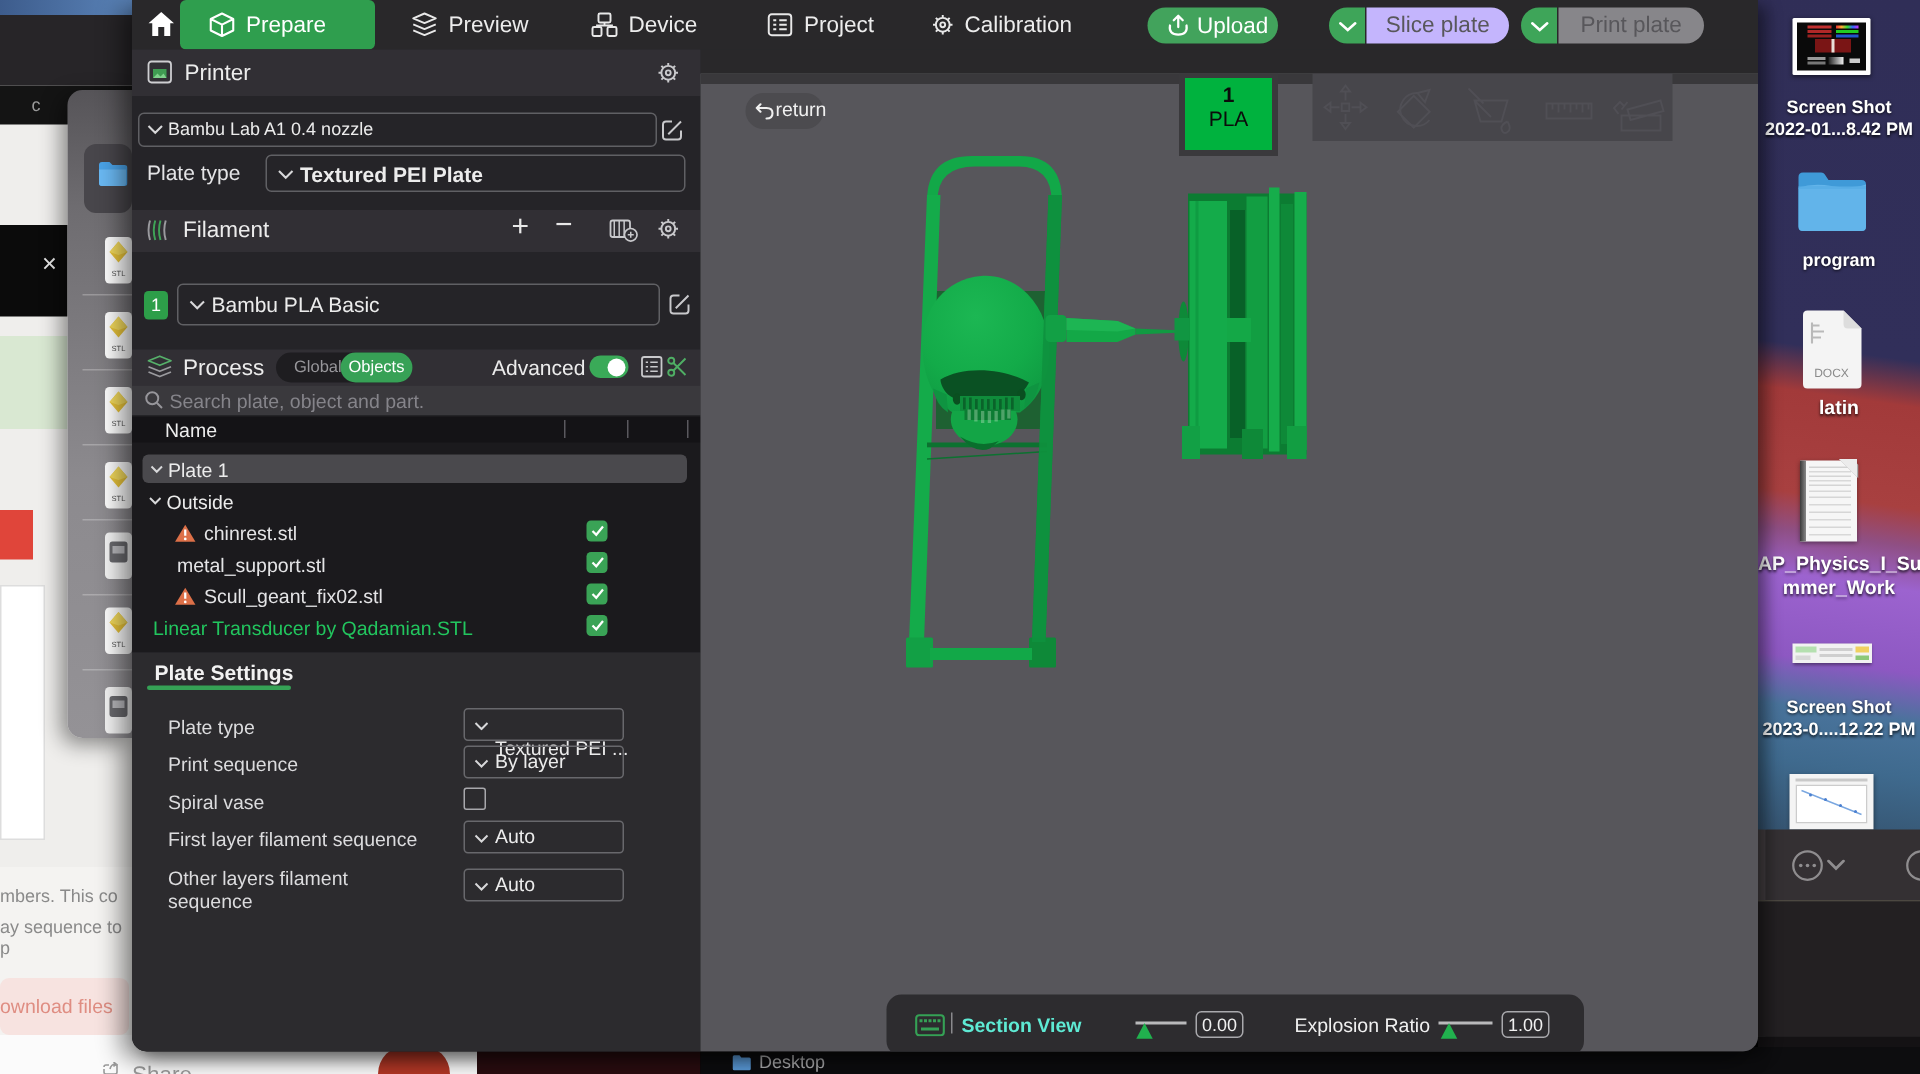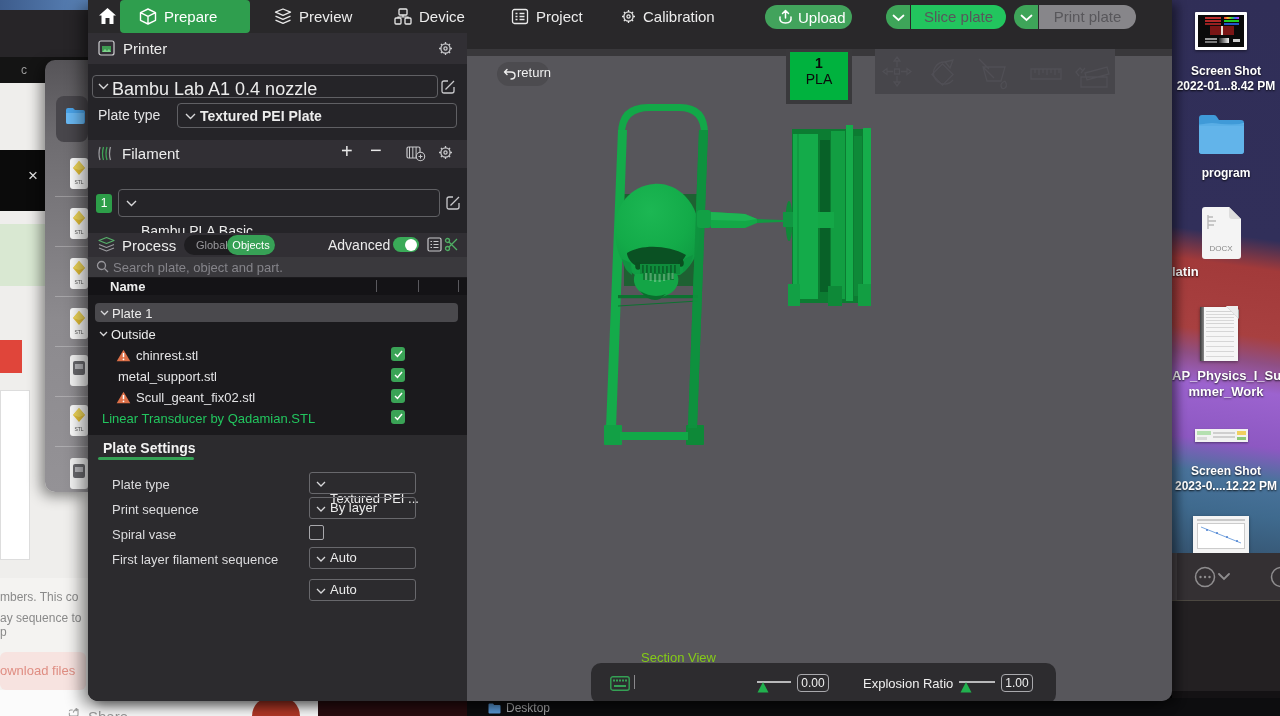--- a/index.html
+++ b/index.html
@@ -110,21 +110,21 @@
     <div class="abs" style="left:0;top:166px;width:108px;text-align:center;color:#fff;font-size:12px;font-weight:bold;text-shadow:0 1px 2px rgba(0,0,0,.8);">program</div>
 
     <svg class="abs" style="left:28px;top:206px;" width="43" height="54" viewBox="0 0 43 54">
         <path d="M2 4 q0-3 3-3 l24 0 l12 12 l0 37 q0 3-3 3 l-33 0 q-3 0-3-3 z" fill="#f4f4f4"></path>
         <path d="M29 1 l12 12 l-9 0 q-3 0-3-3 z" fill="#ddd"></path>
         <g stroke="#b9b9b9" stroke-width="1.4" fill="none">
           <path d="M8 9 l0 14 M8 11 l5 0 M8 15 l8 0 M8 19 l6 0"></path>
         </g>
         <text x="21" y="45" font-family="Liberation Sans" font-size="8" fill="#8a8a8a" text-anchor="middle">DOCX</text>
       </svg>
-    <div class="abs" style="left:0;top:264px;width:108px;color:#fff;font-size:13px;font-weight:bold;text-shadow:0 1px 2px rgba(0,0,0,.8);">latin</div>
+    <div class="abs" style="left:0;top:264px;width:108px;text-align:center;color:#fff;font-size:13px;font-weight:bold;text-shadow:0 1px 2px rgba(0,0,0,.8);">latin</div>
 
     <div class="abs" style="left:28px;top:307px;width:38px;height:54px;background:#f6f6f6;box-shadow:0 1px 3px rgba(0,0,0,.4);">
       <div class="abs" style="left:0;top:0;width:4px;height:54px;background:linear-gradient(90deg,#3a3a3a,#888);"></div>
       <div class="abs" style="left:6px;top:4px;width:28px;height:1px;background:#d2d2d2;box-shadow:0 3px 0 #d8d8d8,0 6px 0 #d4d4d4,0 9px 0 #d8d8d8,0 12px 0 #d4d4d4,0 16px 0 #d8d8d8,0 20px 0 #d6d6d6,0 25px 0 #d8d8d8,0 30px 0 #d6d6d6,0 35px 0 #d8d8d8,0 40px 0 #d6d6d6,0 45px 0 #d8d8d8;"></div>
       <svg class="abs" style="right:-1px;top:-1px;" width="13" height="13" viewBox="0 0 13 13">
           <polygon points="0,0 13,13 13,4 9,0" fill="#ababab"></polygon>
           <polygon points="0,0 12,12 12,0" fill="#ececec"></polygon>
         </svg>
     </div>
     <div class="abs" style="left:0;top:368px;width:108px;text-align:center;color:#fff;font-size:13px;font-weight:bold;text-shadow:0 1px 2px rgba(0,0,0,.8);line-height:16px;">AP_Physics_I_Su<br>mmer_Work</div>
@@ -236,21 +236,21 @@
       <svg class="abs" style="left:690px;top:9px;" width="15" height="16" viewBox="0 0 15 16">
           <path d="M7.5 1.5 L7.5 9 M4.5 4.5 L7.5 1.5 L10.5 4.5" fill="none" stroke="#fff" stroke-width="1.5" stroke-linecap="round" stroke-linejoin="round"></path>
           <path d="M2 8 q-1 6 5.5 6 q6.5 0 5.5-6" fill="none" stroke="#fff" stroke-width="1.5" stroke-linecap="round"></path>
         </svg>
       <div class="abs" style="left:710px;top:9px;color:#fff;font-size:15px;">Upload</div>
 
       <div class="abs" style="left:798px;top:5px;width:24px;height:24px;background:#3ea559;border-radius:12px 0 0 12px;"></div>
       <svg class="abs" style="left:804px;top:14px;" width="13" height="8" viewBox="0 0 13 8">
           <path d="M1.5 1.5 L6.5 6 L11.5 1.5" fill="none" stroke="#fff" stroke-width="1.7" stroke-linecap="round"></path>
         </svg>
-      <div class="abs" style="left:823px;top:5px;width:95px;height:24px;background:#22c55e;border-radius:0 12px 12px 0;color:#58575b;font-size:15px;text-align:center;line-height:23px;">Slice plate</div>
+      <div class="abs" style="left:823px;top:5px;width:95px;height:24px;background:#c4b5fd;border-radius:0 12px 12px 0;color:#58575b;font-size:15px;text-align:center;line-height:23px;">Slice plate</div>
 
       <div class="abs" style="left:926px;top:5px;width:24px;height:24px;background:#3ea559;border-radius:12px 0 0 12px;"></div>
       <svg class="abs" style="left:932px;top:14px;" width="13" height="8" viewBox="0 0 13 8">
           <path d="M1.5 1.5 L6.5 6 L11.5 1.5" fill="none" stroke="#fff" stroke-width="1.7" stroke-linecap="round"></path>
         </svg>
       <div class="abs" style="left:951px;top:5px;width:97px;height:24px;background:#87868a;border-radius:0 12px 12px 0;color:#58575b;font-size:15px;text-align:center;line-height:23px;">Print plate</div>
     </div>
 
     <div class="abs" id="sidepanel" style="left:0;top:33px;width:379px;height:668px;background:#252428;">
 
@@ -266,21 +266,21 @@
             <circle cx="8.5" cy="8.5" r="4.6"></circle>
             <circle cx="8.5" cy="8.5" r="1.6"></circle>
             <path d="M8.5 2 L8.5 3.9 M8.5 13.1 L8.5 15 M2 8.5 L3.9 8.5 M13.1 8.5 L15 8.5 M3.9 3.9 L5.2 5.2 M11.8 11.8 L13.1 13.1 M3.9 13.1 L5.2 11.8 M11.8 5.2 L13.1 3.9"></path>
           </g>
         </svg>
 
       <div class="abs" style="left:4px;top:42px;width:346px;height:23px;border:1px solid #606064;border-radius:4px;"></div>
       <svg class="abs" style="left:10px;top:50px;" width="11" height="7" viewBox="0 0 11 7">
           <path d="M1 1 L5.5 5.5 L10 1" fill="none" stroke="#d8d8da" stroke-width="1.4"></path>
         </svg>
-      <div class="abs" style="left:24px;top:46px;color:#ececec;font-size:18px;">Bambu Lab A1 0.4 nozzle</div>
+      <div class="abs" style="left:24px;top:46px;color:#ececec;font-size:12px;">Bambu Lab A1 0.4 nozzle</div>
       <svg class="abs" style="left:353px;top:46px;" width="15" height="15" viewBox="0 0 15 15">
           <path d="M13 8 L13 12 q0 2 -2 2 L3 14 q-2 0 -2-2 L1 4 q0-2 2-2 L7 2" fill="none" stroke="#c9c9cc" stroke-width="1.3"></path>
           <path d="M6 9 L13 2 M6 9 l-1.5 1.5" fill="none" stroke="#c9c9cc" stroke-width="1.3"></path>
         </svg>
 
       <div class="abs" style="left:10px;top:74px;color:#e4e4e6;font-size:14px;">Plate type</div>
       <div class="abs" style="left:89px;top:70px;width:280px;height:25px;border:1px solid #606064;border-radius:4px;"></div>
       <svg class="abs" style="left:97px;top:80px;" width="11" height="7" viewBox="0 0 11 7">
           <path d="M1 1 L5.5 5.5 L10 1" fill="none" stroke="#d8d8da" stroke-width="1.4"></path>
         </svg>
@@ -310,21 +310,21 @@
             <circle cx="8.5" cy="8.5" r="1.6"></circle>
             <path d="M8.5 2 L8.5 3.9 M8.5 13.1 L8.5 15 M2 8.5 L3.9 8.5 M13.1 8.5 L15 8.5 M3.9 3.9 L5.2 5.2 M11.8 11.8 L13.1 13.1 M3.9 13.1 L5.2 11.8 M11.8 5.2 L13.1 3.9"></path>
           </g>
         </svg>
 
       <div class="abs" style="left:8px;top:161px;width:16px;height:19px;background:#2d9e49;border-radius:3px;color:#fff;font-size:12px;text-align:center;line-height:19px;">1</div>
       <div class="abs" style="left:30px;top:156px;width:322px;height:28px;border:1px solid #606064;border-radius:4px;"></div>
       <svg class="abs" style="left:38px;top:167px;" width="11" height="7" viewBox="0 0 11 7">
           <path d="M1 1 L5.5 5.5 L10 1" fill="none" stroke="#d8d8da" stroke-width="1.4"></path>
         </svg>
-      <div class="abs" style="left:53px;top:162px;color:#ececec;font-size:14px;margin-top:28px;">Bambu PLA Basic</div>
+      <div class="abs" style="left:53px;top:162px;color:#ececec;font-size:14px;">Bambu PLA Basic</div>
       <svg class="abs" style="left:358px;top:162px;" width="15" height="15" viewBox="0 0 15 15">
           <path d="M13 8 L13 12 q0 2 -2 2 L3 14 q-2 0 -2-2 L1 4 q0-2 2-2 L7 2" fill="none" stroke="#c9c9cc" stroke-width="1.3"></path>
           <path d="M6 9 L13 2 M6 9 l-1.5 1.5" fill="none" stroke="#c9c9cc" stroke-width="1.3"></path>
         </svg>
 
       <div class="abs" style="left:0;top:200px;width:379px;height:24px;background:#312f34;"></div>
       <svg class="abs" style="left:9px;top:203px;" width="19" height="17" viewBox="0 0 19 17">
           <g fill="none" stroke-linejoin="round">
             <path d="M2 4.5 L9.5 1.5 L17 4.5 L9.5 7.5 Z" stroke="#56b06a" stroke-width="1.2"></path>
             <path d="M2 8.5 L9.5 11.5 L17 8.5 M2 12 L9.5 15 L17 12" stroke="#9a9a9e" stroke-width="1.2"></path>
@@ -352,21 +352,21 @@
 
       <div class="abs" style="left:0;top:224px;width:379px;height:20px;background:#3a393d;"></div>
       <svg class="abs" style="left:8px;top:227px;" width="13" height="13" viewBox="0 0 13 13">
           <circle cx="5.5" cy="5.5" r="4" fill="none" stroke="#97969b" stroke-width="1.3"></circle>
           <path d="M8.5 8.5 L12 12" stroke="#97969b" stroke-width="1.3"></path>
         </svg>
       <div class="abs" style="left:25px;top:227px;color:#85848a;font-size:13px;">Search plate, object and part.</div>
 
       <div class="abs" style="left:0;top:244px;width:379px;height:158px;background:#1b1a1d;">
         <div class="abs" style="left:0;top:1px;width:379px;height:17px;background:#141316;"></div>
-        <div class="abs" style="left:22px;top:2px;color:#ececec;font-size:13px;font-weight:bold;">Name</div>
+        <div class="abs" style="left:22px;top:2px;color:#ececec;font-size:13px;font-weight:normal;">Name</div>
         <div class="abs" style="left:288px;top:3px;width:1px;height:12px;background:#5a595e;"></div>
         <div class="abs" style="left:330px;top:3px;width:1px;height:12px;background:#5a595e;"></div>
         <div class="abs" style="left:370px;top:3px;width:1px;height:12px;background:#5a595e;"></div>
         <div class="abs" style="left:7px;top:26px;width:363px;height:19px;background:#4a494d;border-radius:4px;"></div>
         <svg class="abs" style="left:12px;top:33px;" width="9" height="6" viewBox="0 0 9 6">
             <path d="M1 1 L4.5 4.5 L8 1" fill="none" stroke="#d8d8da" stroke-width="1.3"></path>
           </svg>
         <div class="abs" style="left:24px;top:29px;color:#ececec;font-size:13px;">Plate 1</div>
         <svg class="abs" style="left:11px;top:54px;" width="9" height="6" viewBox="0 0 9 6">
             <path d="M1 1 L4.5 4.5 L8 1" fill="none" stroke="#d8d8da" stroke-width="1.3"></path>
@@ -420,20 +420,21 @@
           </svg>
         <div class="abs" style="left:242px;top:65px;color:#ececec;font-size:13px;">By layer</div>
         <div class="abs" style="left:24px;top:92px;color:#dcdcde;font-size:13px;">Spiral vase</div>
         <div class="abs" style="left:221px;top:90px;width:15px;height:15px;border:1.5px solid #a8a8ac;border-radius:2px;"></div>
         <div class="abs" style="left:24px;top:117px;color:#dcdcde;font-size:13px;">First layer filament sequence</div>
         <div class="abs" style="left:221px;top:112px;width:107px;height:22px;border:1px solid #68686c;border-radius:3px;"></div>
         <svg class="abs" style="left:228px;top:121px;" width="10" height="6" viewBox="0 0 10 6">
             <path d="M1 1 L5 5 L9 1" fill="none" stroke="#d8d8da" stroke-width="1.3"></path>
           </svg>
         <div class="abs" style="left:242px;top:115px;color:#ececec;font-size:13px;">Auto</div>
+        <div class="abs" style="left:24px;top:143px;width:160px;color:#dcdcde;font-size:13px;line-height:15px;">Other layers filament sequence</div>
         <div class="abs" style="left:221px;top:144px;width:107px;height:22px;border:1px solid #68686c;border-radius:3px;"></div>
         <svg class="abs" style="left:228px;top:153px;" width="10" height="6" viewBox="0 0 10 6">
             <path d="M1 1 L5 5 L9 1" fill="none" stroke="#d8d8da" stroke-width="1.3"></path>
           </svg>
         <div class="abs" style="left:242px;top:147px;color:#ececec;font-size:13px;">Auto</div>
       </div>
     </div>
 
     <div class="abs" id="viewport" style="left:379px;top:33px;width:705px;height:652px;background:#57565b;overflow:hidden;margin-top:16px;">
       <div class="abs" style="left:0;top:0;width:705px;height:7px;background:#39383b;"></div>
@@ -548,21 +549,21 @@
           <g fill="#35a155">
             <rect x="3" y="3.5" width="2" height="2"></rect>
             <rect x="6" y="3.5" width="2" height="2"></rect>
             <rect x="9" y="3.5" width="2" height="2"></rect>
             <rect x="12" y="3.5" width="2" height="2"></rect>
             <rect x="15" y="3.5" width="2" height="2"></rect>
             <rect x="4" y="9" width="12" height="2"></rect>
           </g>
         </svg>
       <div class="abs" style="left:167px;top:626px;width:1px;height:14px;background:#8a898d;"></div>
-      <div class="abs" style="left:174px;top:601px;color:#84cc16;font-size:13px;">Section View</div>
+      <div class="abs" style="left:174px;top:627px;color:#5eead4;font-size:13px;font-weight:bold;">Section View</div>
       <div class="abs" style="left:290px;top:632px;width:34px;height:1.5px;background:#b9b9bb;"></div>
       <svg class="abs" style="left:290px;top:633px;" width="12" height="11" viewBox="0 0 12 11">
           <polygon points="6,0 11.5,10.5 0.5,10.5" fill="#21b14e"></polygon>
         </svg>
       <div class="abs" style="left:330px;top:625px;width:32px;height:18px;border:1px solid #a9a9ad;border-radius:4px;color:#f0f0f0;font-size:12px;text-align:center;line-height:17px;">0.00</div>
       <div class="abs" style="left:396px;top:627px;color:#f0f0f0;font-size:13px;">Explosion Ratio</div>
       <div class="abs" style="left:492px;top:632px;width:36px;height:1.5px;background:#b9b9bb;"></div>
       <svg class="abs" style="left:493px;top:633px;" width="12" height="11" viewBox="0 0 12 11">
           <polygon points="6,0 11.5,10.5 0.5,10.5" fill="#21b14e"></polygon>
         </svg>

